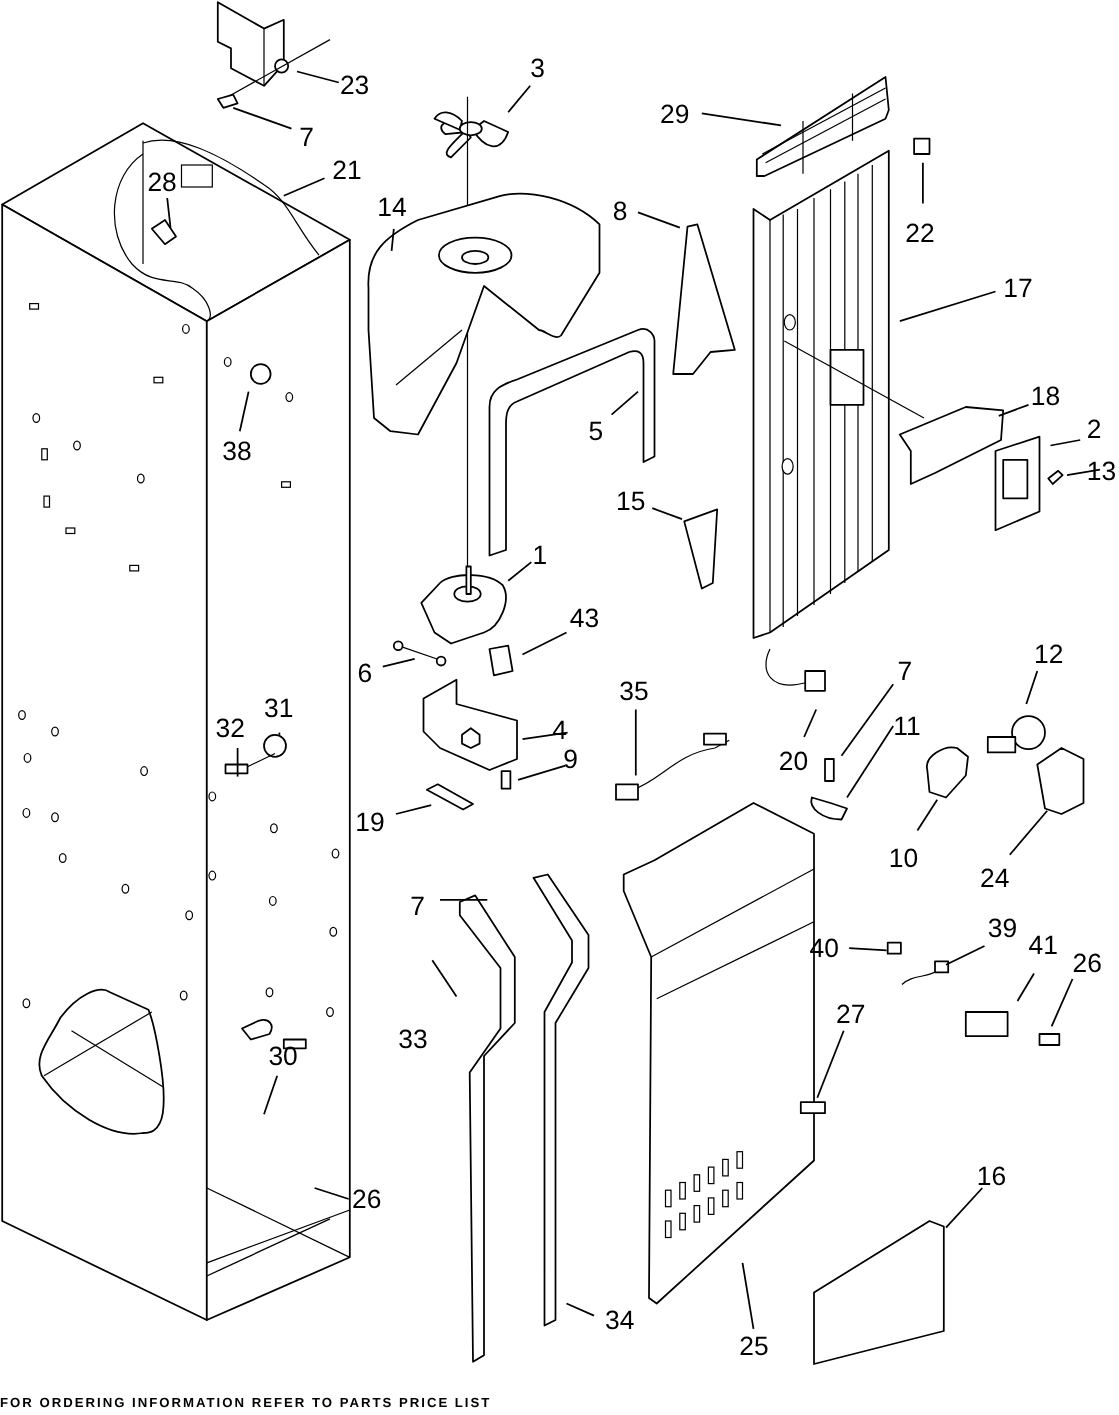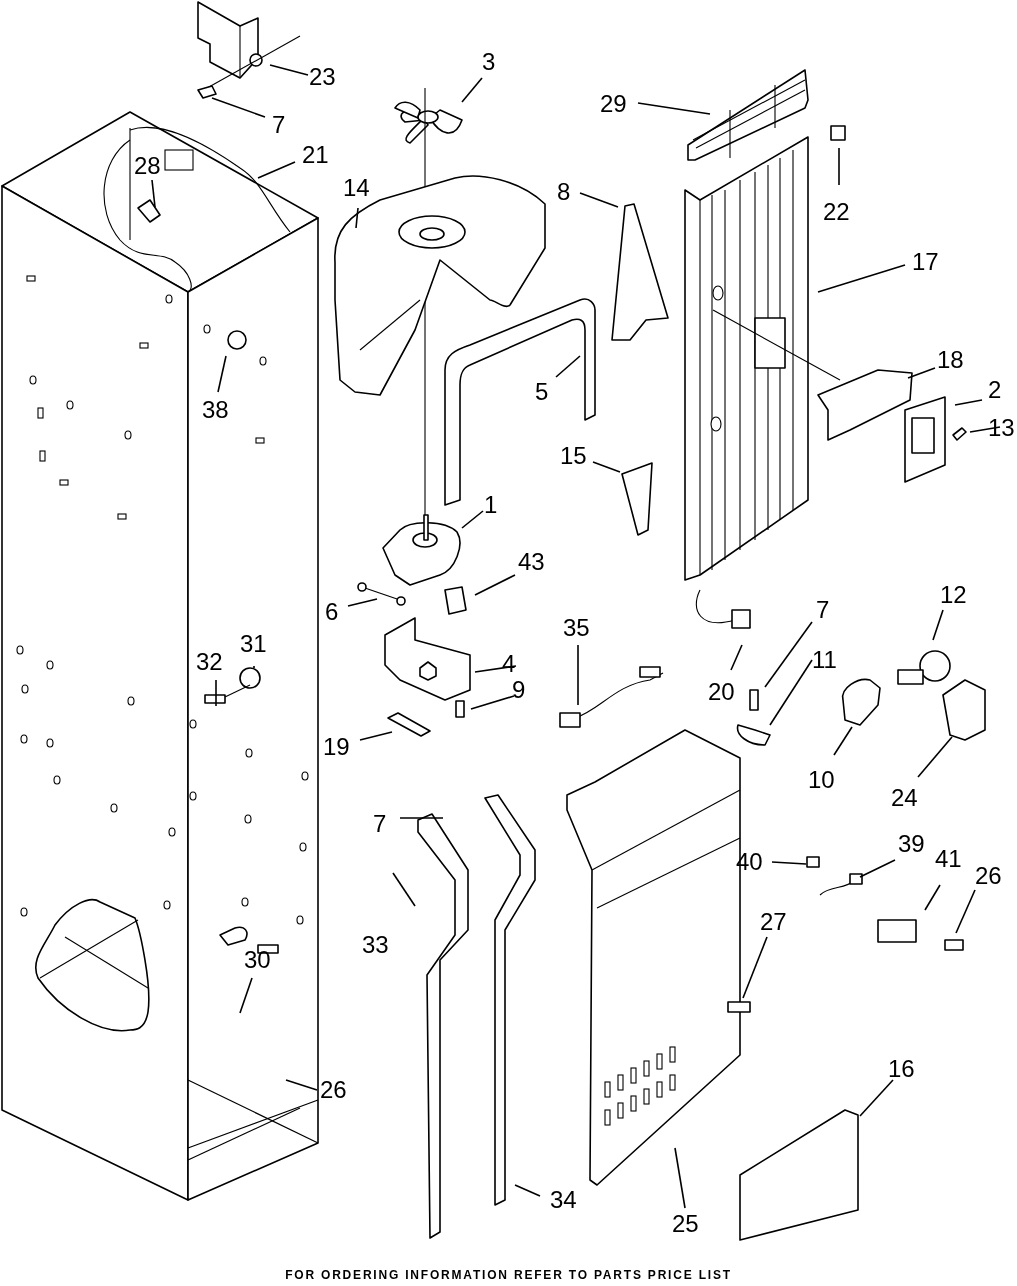--- a/index.html
+++ b/index.html
@@ -4,21 +4,21 @@
 <style>
   html, body { margin:0; padding:0; background:#ffffff; }
   body { width:1017px; height:1286px; position:relative; overflow:hidden; font-family:"Liberation Sans", sans-serif; }
   #diagram { position:absolute; left:0; top:0; width:1017px; height:1286px; }
   #diagram .part { fill:#ffffff; stroke:#000; stroke-width:1.6; stroke-linejoin:round; }
   #diagram .thin { fill:none; stroke:#000; stroke-width:1.1; }
   #diagram .line { fill:none; stroke:#000; stroke-width:1.2; }
   #diagram .hole { fill:#fff; stroke:#000; stroke-width:1.1; }
   #diagram .callout-text { font-family:"Liberation Sans", sans-serif; font-size:24px; fill:#000; }
   #diagram .leader { stroke:#000; stroke-width:1.6; fill:none; }
-  .footer { position:absolute; left:0; width:1017px; top:1268px; text-align:center; font-family:"Liberation Sans", sans-serif; font-weight:bold; font-size:12px; letter-spacing:1.8px; color:#000; }
+  .footer { position:absolute; left:0; width:1017px; top:1268px; text-align:left; font-family:"Liberation Sans", sans-serif; font-weight:bold; font-size:12px; letter-spacing:1.8px; color:#000; }
 </style>
 </head>
 <body>
 
 <svg id="diagram" viewBox="0 0 1017 1286" xmlns="http://www.w3.org/2000/svg">
 
   <g>
     <polygon class="part" points="2,186 130,112 318,218 188,292"></polygon>
     <polygon class="part" points="2,186 188,292 188,1200 2,1110"></polygon>
     <polygon class="part" points="188,292 318,218 318,1143 188,1200"></polygon>

